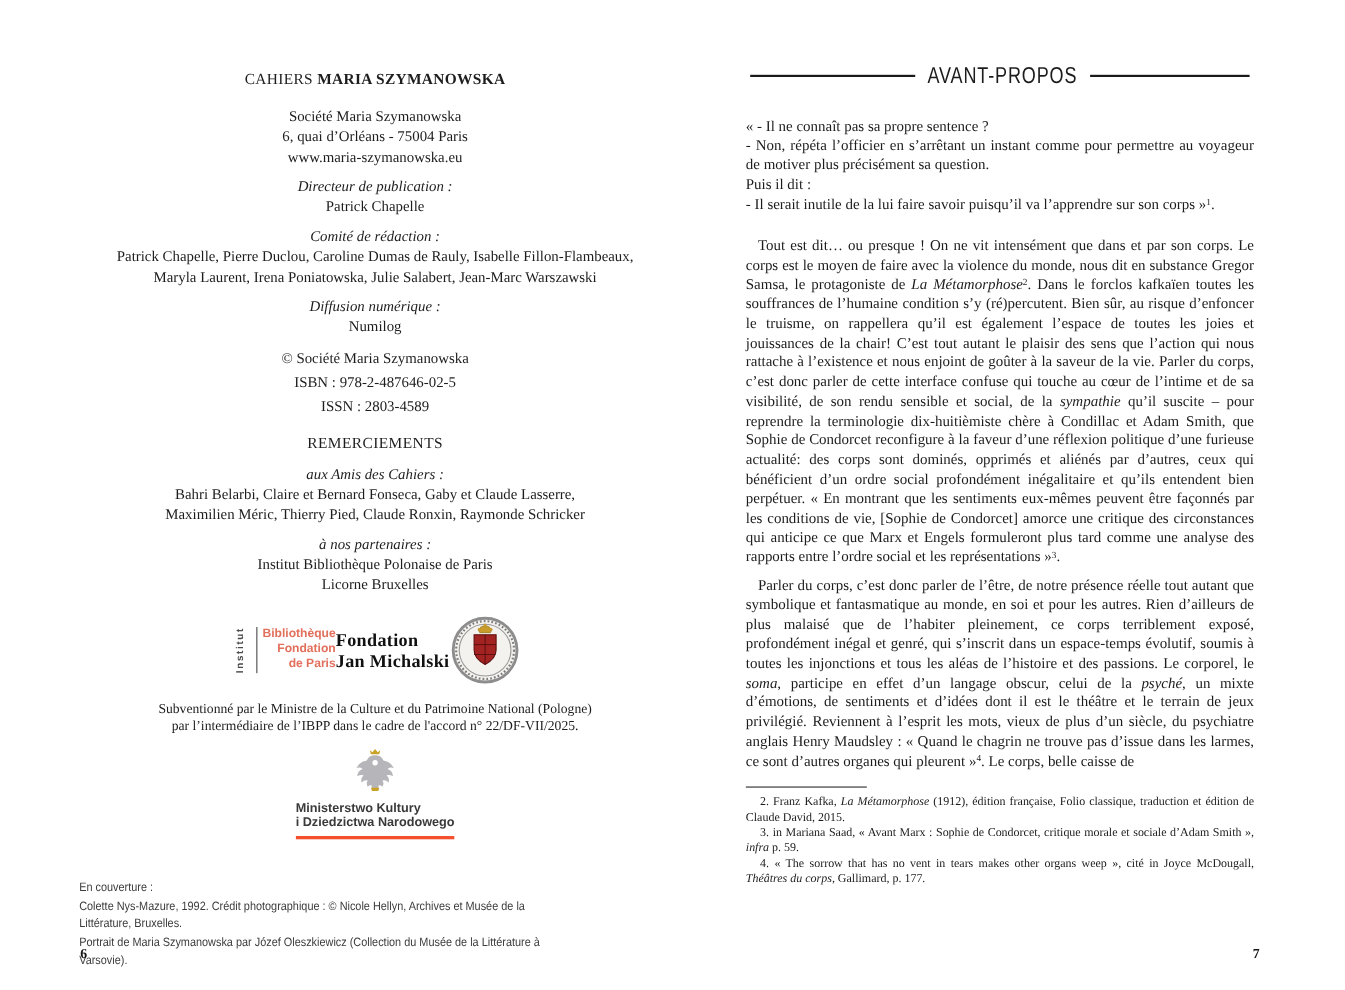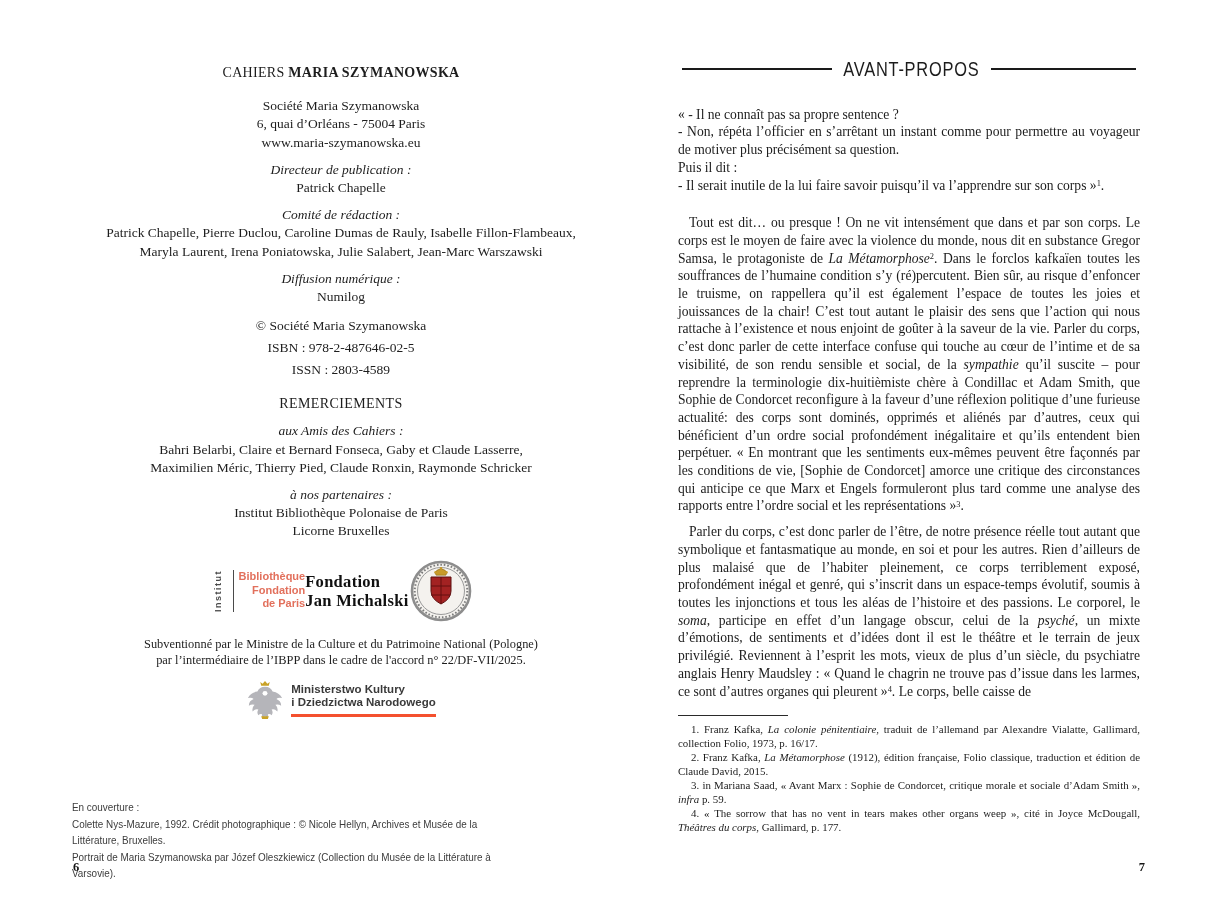--- a/index.html
+++ b/index.html
@@ -27,21 +27,21 @@
              font-family:"Liberation Sans",sans-serif;font-weight:bold;font-size:9px;
              letter-spacing:1.5px;color:#4a4a4a;}
   .ibpp-bar{width:1px;height:42px;background:#4a4a4a;}
   .ibpp-lines{font-family:"Liberation Sans",sans-serif;font-weight:bold;font-size:11px;
               line-height:13.5px;color:#e2705c;text-align:right;}
   .michalski{font-weight:bold;font-size:16.5px;line-height:19px;color:#101010;
              text-align:left;letter-spacing:.3px;}
   .seal{width:64px;height:64px;}
 
   .subvention{margin-top:8px;font-size:12.4px;line-height:16.5px;}
-  .ministry{margin-top:9px;display:flex;align-items:center;justify-content:center;gap:7px;}
+  .ministry{margin-top:9px;display:flex;align-items:center;justify-content:center;gap:7px;flex-direction:column;}
   .ministry-text{text-align:left;font-family:"Liberation Sans",sans-serif;font-weight:bold;
                  font-size:11.5px;line-height:13.5px;color:#3a3a3a;}
   .ministry-underline{height:3px;background:#f4502e;margin-top:4px;width:100%;}
 
   .cover-credit{position:absolute;left:72px;top:799px;width:480px;text-align:left;
                 font-family:"Liberation Sans",sans-serif;font-size:11px;line-height:16.5px;
                 color:#3c3c3c;transform:scaleX(.9);transform-origin:left top;}
   .pagenum{position:absolute;bottom:25px;font-weight:bold;font-size:12.5px;color:#161616;}
   .pagenum.pl{left:73px;}
   .pagenum.pr{right:78px;}
@@ -188,21 +188,20 @@
       <div class="qline"><span>- Non, répéta l’officier en s’arrêtant un instant comme pour permettre au voyageur de motiver plus précisément sa question.</span></div>
       <div class="qline"><span>Puis il dit :</span></div>
       <div class="qline"><span>- Il serait inutile de la lui faire savoir puisqu’il va l’apprendre sur son corps »</span><sup>1</sup><span>.</span></div>
     </div>
 
     <p class="para first"><span>Tout est dit… ou presque ! On ne vit intensément que dans et par son corps. Le corps est le moyen de faire avec la violence du monde, nous dit en substance Gregor Samsa, le protagoniste de </span><span class="it">La Métamorphose</span><sup>2</sup><span>. Dans le forclos kafkaïen toutes les souffrances de l’humaine condition s’y (ré)percutent. Bien sûr, au risque d’enfoncer le truisme, on rappellera qu’il est également l’espace de toutes les joies et jouissances de la chair! C’est tout autant le plaisir des sens que l’action qui nous rattache à l’existence et nous enjoint de goûter à la saveur de la vie. Parler du corps, c’est donc parler de cette interface confuse qui touche au cœur de l’intime et de sa visibilité, de son rendu sensible et social, de la </span><span class="it">sympathie</span><span> qu’il suscite – pour reprendre la terminologie dix-huitièmiste chère à Condillac et Adam Smith, que Sophie de Condorcet reconfigure à la faveur d’une réflexion politique d’une furieuse actualité: des corps sont dominés, opprimés et aliénés par d’autres, ceux qui bénéficient d’un ordre social profondément inégalitaire et qu’ils entendent bien perpétuer. « En montrant que les sentiments eux-mêmes peuvent être façonnés par les conditions de vie, [Sophie de Condorcet] amorce une critique des circonstances qui anticipe ce que Marx et Engels formuleront plus tard comme une analyse des rapports entre l’ordre social et les représentations »</span><sup>3</sup><span>.</span></p>
     <p class="para"><span>Parler du corps, c’est donc parler de l’être, de notre présence réelle tout autant que symbolique et fantasmatique au monde, en soi et pour les autres. Rien d’ailleurs de plus malaisé que de l’habiter pleinement, ce corps terriblement exposé, profondément inégal et genré, qui s’inscrit dans un espace-temps évolutif, soumis à toutes les injonctions et tous les aléas de l’histoire et des passions. Le corporel, le </span><span class="it">soma</span><span>, participe en effet d’un langage obscur, celui de la </span><span class="it">psyché</span><span>, un mixte d’émotions, de sentiments et d’idées dont il est le théâtre et le terrain de jeux privilégié. Reviennent à l’esprit les mots, vieux de plus d’un siècle, du psychiatre anglais Henry Maudsley : « Quand le chagrin ne trouve pas d’issue dans les larmes, ce sont d’autres organes qui pleurent »</span><sup>4</sup><span>. Le corps, belle caisse de</span></p>
 
     <div class="footnotes">
       <div class="fnrule"></div>
-      <p class="fn"><span>1. Franz Kafka, </span><span class="it">La colonie pénitentiaire</span><span>, traduit de l’allemand par Alexandre Vialatte, Gallimard, collection Folio, 1973, p. 16/17.</span></p>
       <p class="fn"><span>2. Franz Kafka, </span><span class="it">La Métamorphose </span><span>(1912), édition française, Folio classique, traduction et édition de Claude David, 2015.</span></p>
       <p class="fn"><span>3. in Mariana Saad, « Avant Marx : Sophie de Condorcet, critique morale et sociale d’Adam Smith », </span><span class="it">infra</span><span> p. 59.</span></p>
       <p class="fn"><span>4. « The sorrow that has no vent in tears makes other organs weep », cité in Joyce McDougall, </span><span class="it">Théâtres du corps</span><span>, Gallimard, p. 177.</span></p>
     </div>
 
   </div>
 
   <div class="pagenum pr">7</div>
 </div>
 

